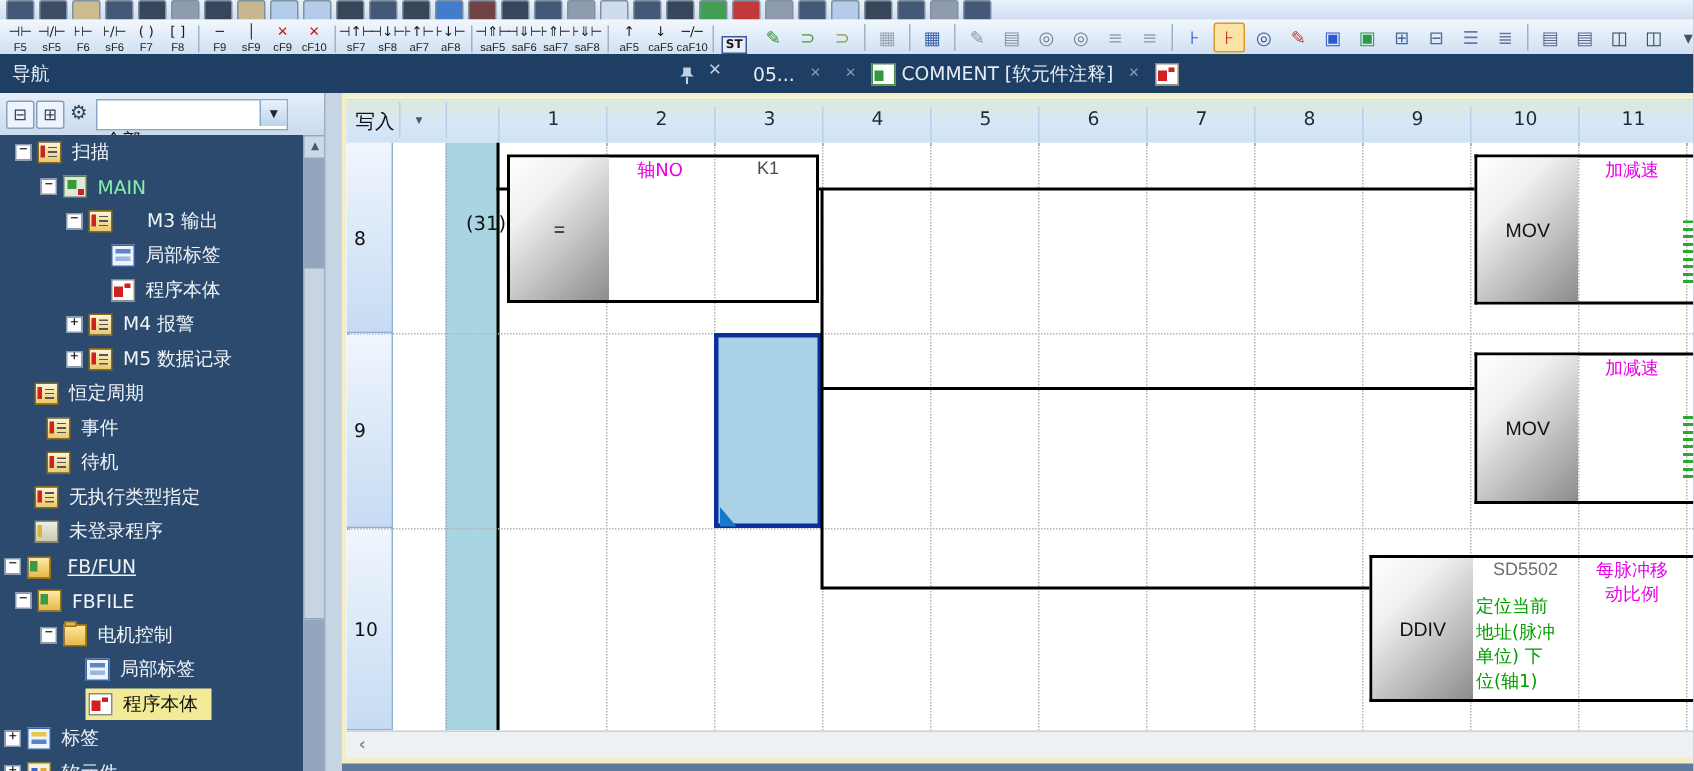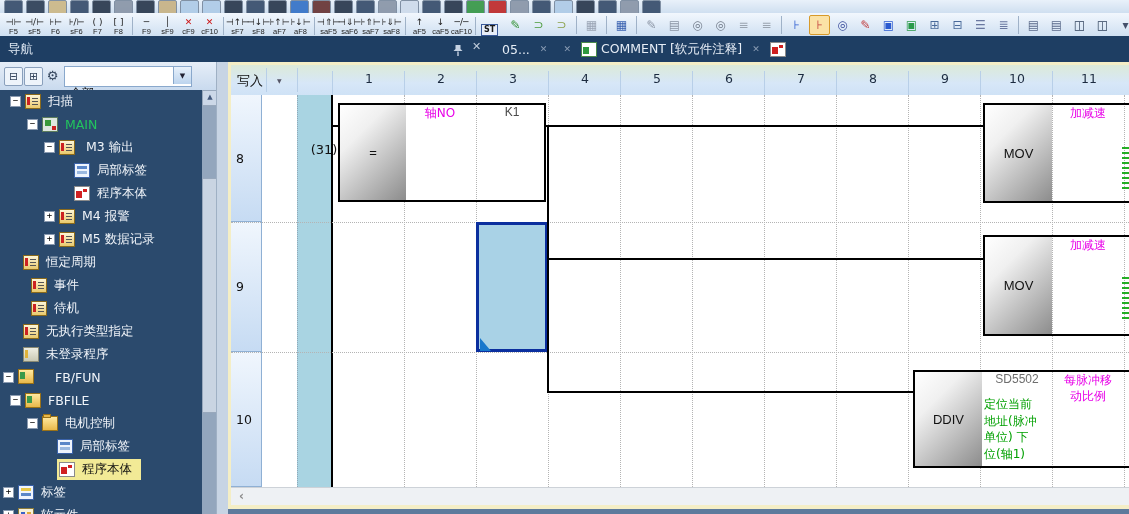--- a/index.html
+++ b/index.html
@@ -66,21 +66,21 @@
         display:flex;align-items:center;justify-content:center;font-size:11px;color:#33445c;}
   #combo{position:absolute;left:64px;top:4px;width:126px;height:19px;background:#fff;border:1px solid #89a8cc;font-size:12px;color:#111;}
   #combo .val{position:absolute;left:5px;top:2px;margin-top:16px;}
   #combo .arrow{position:absolute;right:0;top:0;width:17px;height:17px;background:linear-gradient(#e8f1fb,#bcd4ee);
         border-left:1px solid #89a8cc;display:flex;align-items:center;justify-content:center;font-size:7px;color:#223;}
   #tree{position:absolute;left:0;top:90px;width:202px;height:424px;background:#2b4a6d;overflow:hidden;}
   .trow{height:23px;display:flex;align-items:center;color:#f0f4f9;font-size:12.5px;gap:4px;}
   .box{width:9px;height:9px;flex:none;background:#fff;border:1px solid #8a9ab0;color:#000;
        font-size:9px;line-height:7px;text-align:center;font-family:"DejaVu Sans Mono",monospace;}
   .tlabel{padding:1px 3px;}
-  .trow .red{color:#22c55e;}
+  .trow .red{color:#86efac;}
   .selwrap{background:#f2ea96;color:#111;display:flex;align-items:center;gap:4px;padding:1px 6px 1px 2px;}
   #vscroll{position:absolute;left:202px;top:90px;width:14px;height:424px;background:#93a6bd;}
   #vscroll .up{position:absolute;left:0;top:0;width:14px;height:14px;background:#ccd8e8;border:1px solid #98a8bc;
        font-size:7px;color:#44597c;text-align:center;line-height:12px;}
   #vscroll .thumb{position:absolute;left:0;top:88px;width:13px;height:233px;background:#c9d4e2;border:1px solid #98a8bc;}
   #splitter{position:absolute;left:216px;top:62px;width:12px;height:452px;background:#c7d4e4;border-left:1px solid #9fb0c4;}
   
   #editor{position:absolute;left:228px;top:62px;width:901px;height:452px;background:#fff;}
   .yframe-top{position:absolute;left:0;top:0;width:901px;height:3px;background:#f4eec6;}
   .yframe-left{position:absolute;left:0;top:0;width:3px;height:443px;background:#f4eec6;}
@@ -337,21 +337,21 @@
       </div>
       <div class="trow" style="padding-left: 27px;">
         <span class="box">−</span>
         <span style="display: flex; align-items: center; gap: 4px;">
           <span class="ti prg-main"></span>
           <span class="tlabel red">MAIN</span>
         </span>
       </div>
       <div class="trow" style="padding-left: 44px;">
         <span class="box">−</span>
-        <span style="display: flex; align-items: center; gap: 8px;">
+        <span style="display: flex; align-items: center; gap: 20px;">
           <span class="ti exec"></span>
           <span class="tlabel">M3 输出</span>
         </span>
       </div>
       <div class="trow" style="padding-left: 61px;">
         <span style="width: 9px; flex: 0 0 auto;"></span>
         <span style="display: flex; align-items: center; gap: 4px;">
           <span class="ti label"></span>
           <span class="tlabel">局部标签</span>
         </span>
@@ -407,21 +407,21 @@
       </div>
       <div class="trow" style="padding-left: 10px;">
         <span style="width: 9px; flex: 0 0 auto;"></span>
         <span style="display: flex; align-items: center; gap: 4px;">
           <span class="ti exec-gray"></span>
           <span class="tlabel">未登录程序</span>
         </span>
       </div>
       <div class="trow" style="padding-left: 3px;">
         <span class="box">−</span>
-        <span style="display: flex; align-items: flex-start; gap: 18px;">
+        <span style="display: flex; align-items: flex-end; gap: 8px; text-decoration: underline;">
           <span class="ti fbfun"></span>
           <span class="tlabel">FB/FUN</span>
         </span>
       </div>
       <div class="trow" style="padding-left: 10px;">
         <span class="box">−</span>
         <span style="display: flex; align-items: center; gap: 4px;">
           <span class="ti fbfun"></span>
           <span class="tlabel">FBFILE</span>
         </span>

